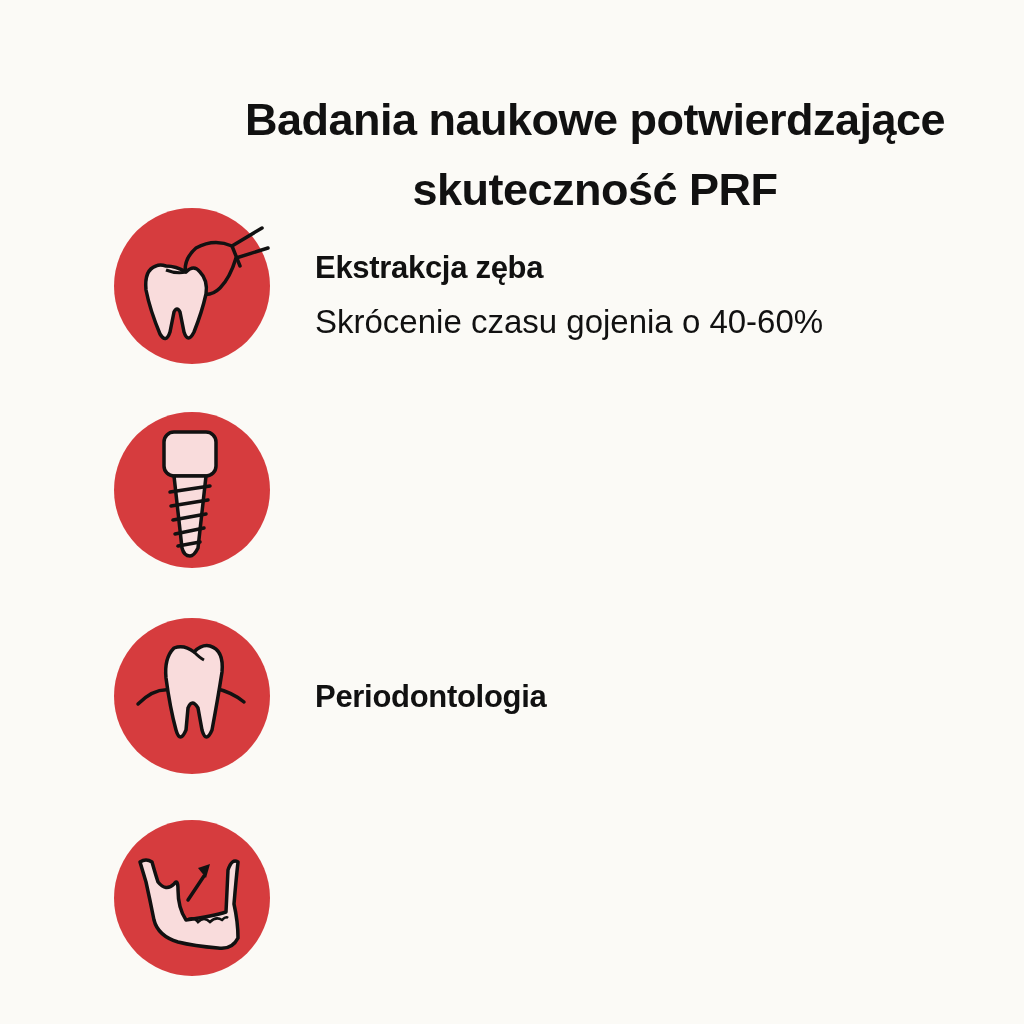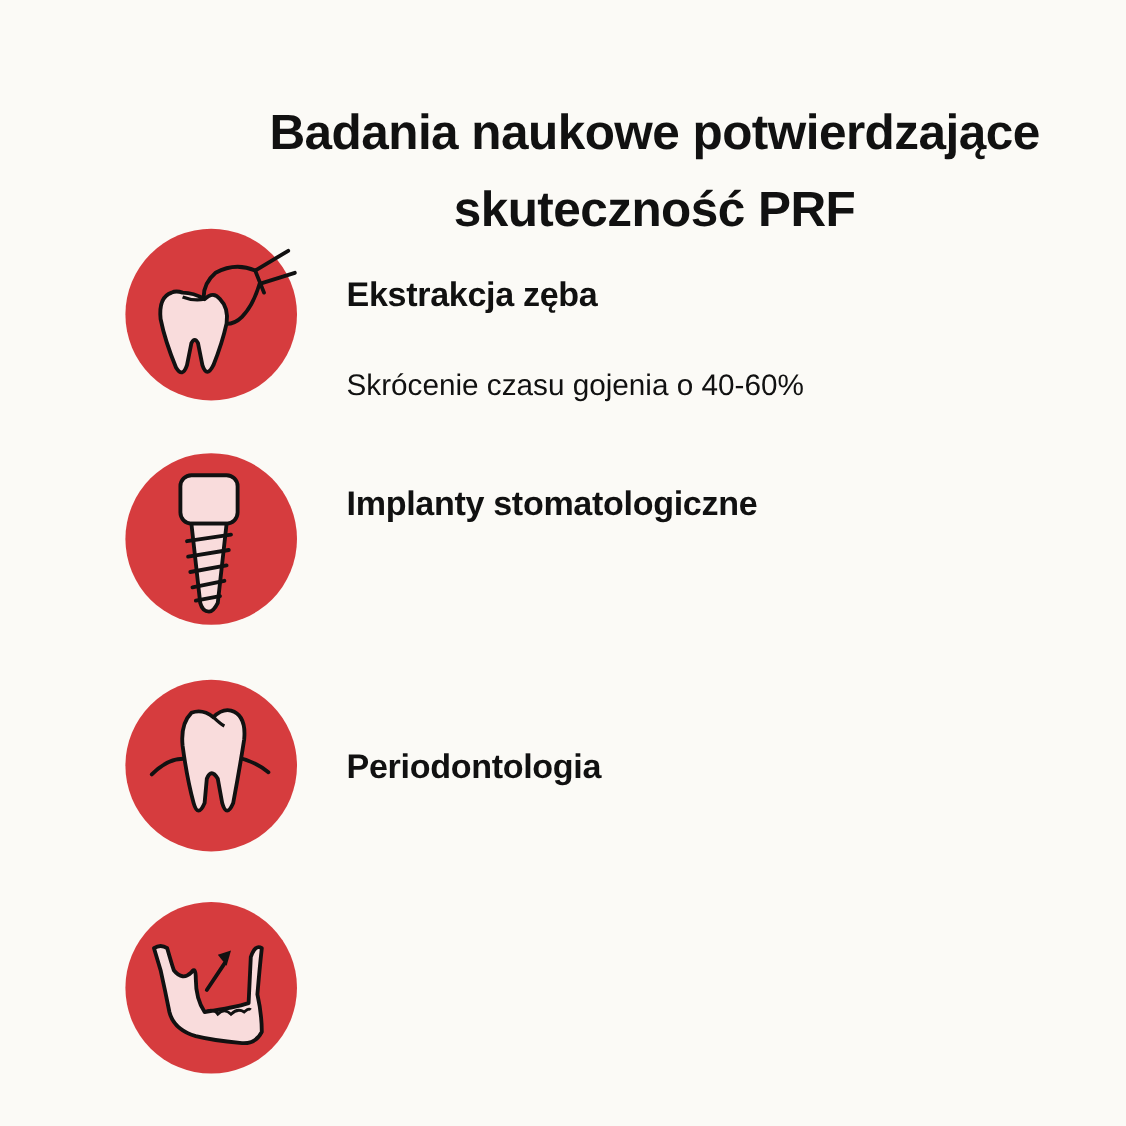--- a/index.html
+++ b/index.html
@@ -39,23 +39,22 @@
     left: 303px;
     font-weight: 700;
     font-size: 31px;
     letter-spacing: -0.3px;
     white-space: nowrap;
   }
   .desc {
     position: absolute;
     left: 303px;
     font-weight: 400;
-    font-size: 27px;
+    font-size: 33px;
     white-space: nowrap;
-    margin-top: 32px;
   }
 </style>
 </head>
 <body>
 
 <h1 class="title">
   <span class="line">Badania naukowe potwierdzające</span>
   <span class="line">skuteczność PRF</span>
 </h1>
 
@@ -82,21 +81,20 @@
       <path d="M60 64 L92 64 L84 136 Q80 144 76 144 Q70 144 68 136 Z" fill="#f9dcdc" stroke="#111" stroke-width="3.5" stroke-linejoin="round"></path>
       <g stroke="#111" stroke-width="3.5" stroke-linecap="round">
         <line x1="56" y1="80" x2="96" y2="74"></line>
         <line x1="57" y1="94" x2="94" y2="88"></line>
         <line x1="59" y1="108" x2="92" y2="102"></line>
         <line x1="61" y1="122" x2="90" y2="116"></line>
         <line x1="64" y1="134" x2="86" y2="130"></line>
       </g>
     </svg>
   </div>
-  <div class="heading" style="top:28px;">Implanty stomatologiczne</div>
 </div>
 
 <div class="item" style="top:618px;">
   <div class="circle" style="top:0px;">
     <svg viewBox="0 0 156 156">
       <path d="M24 86 Q40 70 56 72" fill="none" stroke="#111" stroke-width="3.5" stroke-linecap="round"></path>
       <path d="M100 70 Q118 74 130 84" fill="none" stroke="#111" stroke-width="3.5" stroke-linecap="round"></path>
       <path d="M60 30 Q50 40 52 60 Q56 90 62 112 Q66 126 72 112 L74 90 Q78 80 84 90 L88 112 Q92 126 98 112 Q104 80 108 54 Q110 32 96 28 Q88 26 80 34 Q70 26 60 30 Z" fill="#f9dcdc" stroke="#111" stroke-width="3.5" stroke-linejoin="round"></path>
       <path d="M80 34 Q86 40 90 42" fill="none" stroke="#111" stroke-width="3"></path>
     </svg>

